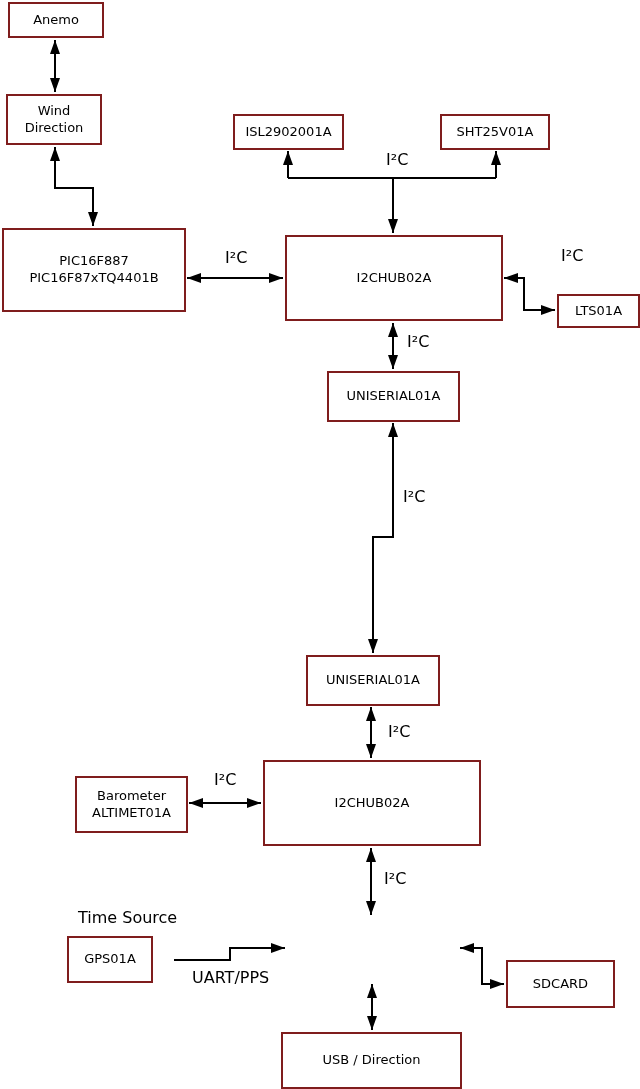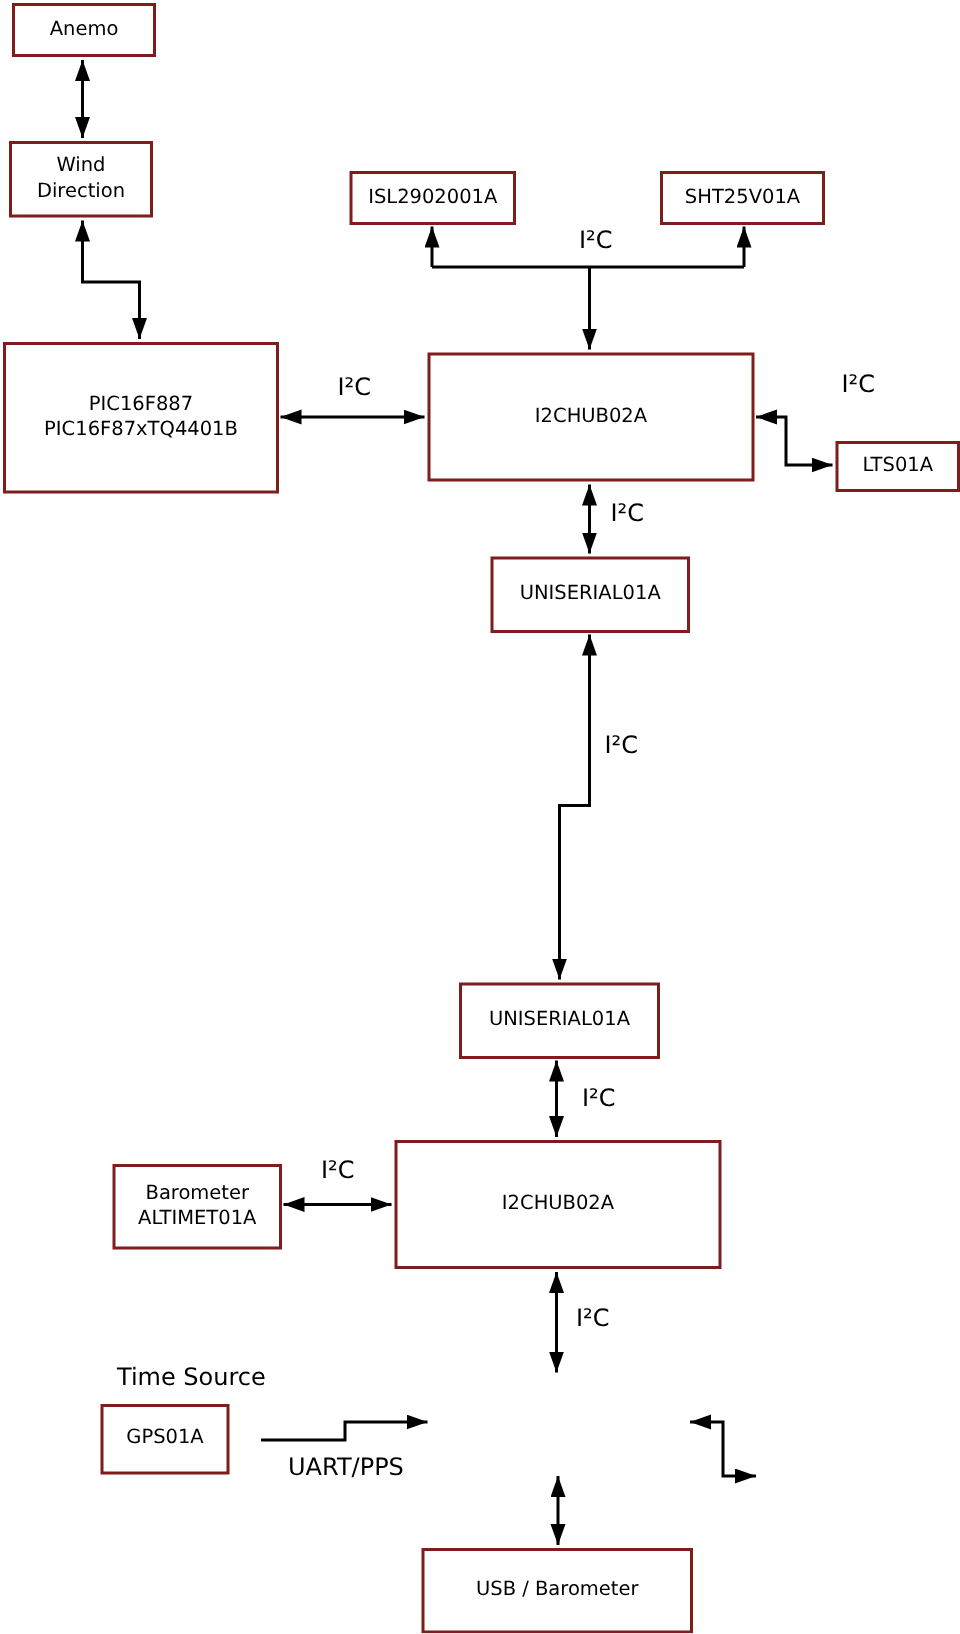--- a/index.html
+++ b/index.html
@@ -91,21 +91,21 @@
 
   <div class="node" style="left:8px;top:2px;width:96px;height:36px">
     <span>Anemo</span>
   </div>
 
   <div class="node" style="left:6px;top:94px;width:96px;height:51px">
     <span>Wind
 Direction</span>
   </div>
 
-  <div class="node" style="left:2px;top:228px;width:184px;height:101px">
+  <div class="node" style="left:2px;top:228px;width:184px;height:84px">
     <span>PIC16F887
 PIC16F87xTQ4401B</span>
   </div>
 
   <div class="node" style="left:233px;top:114px;width:111px;height:36px">
     <span>ISL2902001A</span>
   </div>
 
   <div class="node" style="left:440px;top:114px;width:110px;height:36px">
     <span>SHT25V01A</span>
@@ -134,23 +134,26 @@
   <div class="node" style="left:75px;top:776px;width:113px;height:57px">
     <span>Barometer
 ALTIMET01A</span>
   </div>
 
 
   <div class="node" style="left:67px;top:936px;width:86px;height:47px">
     <span>GPS01A</span>
   </div>
 
+  <div class="node" style="left:506px;top:960px;width:109px;height:48px">
+    <span>SDCARD</span>
+  </div>
 
   <div class="node" style="left:281px;top:1032px;width:181px;height:57px">
-    <span>USB / Barometer</span>
+    <span>USB / Direction</span>
   </div>
 
   <div class="edge-label" style="left:386px;top:150px">I²C</div>
 
   <div class="edge-label" style="left:225px;top:248px">I²C</div>
 
   <div class="edge-label" style="left:561px;top:246px">I²C</div>
 
   <div class="edge-label" style="left:407px;top:332px">I²C</div>
 

